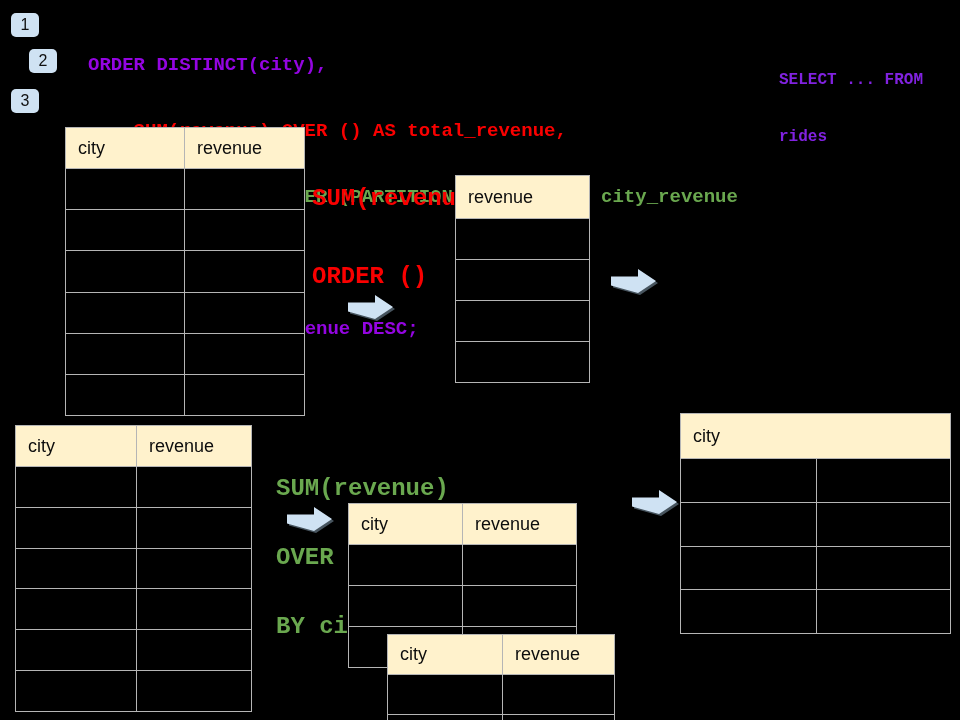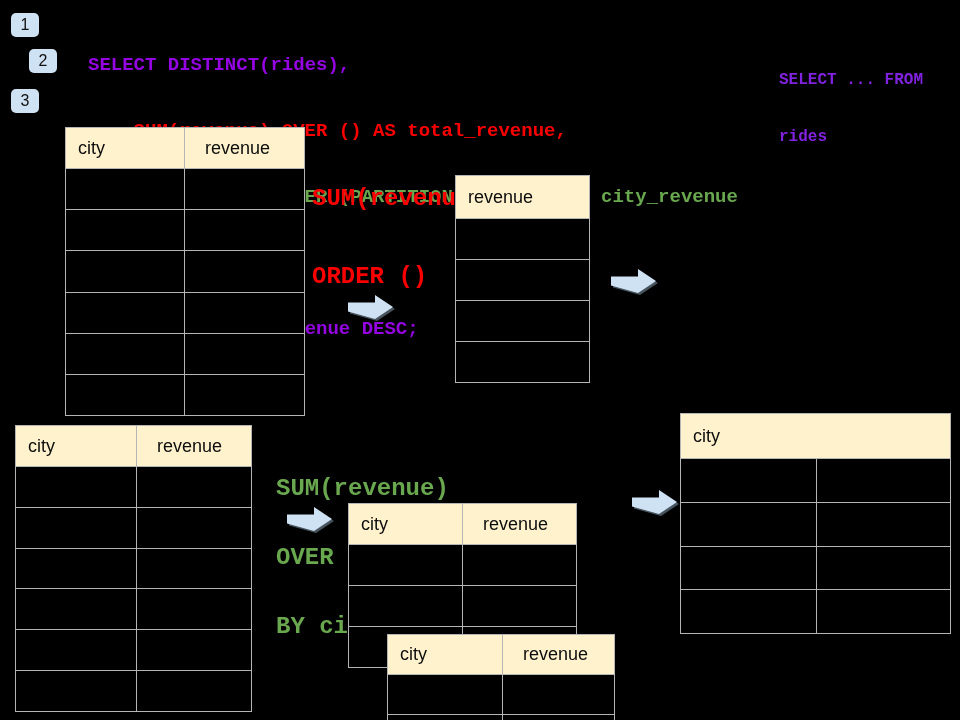--- a/index.html
+++ b/index.html
@@ -44,21 +44,21 @@
   }
   .badge1{left:11px;top:13px;}
   .badge2{left:29px;top:49px;}
   .badge3{left:11px;top:89px;}
   
   .dtable{
     position:absolute;display:flex;flex-direction:column;
     background:#000;border:1px solid var(--border_gray,#b5b5b5);
     box-sizing:border-box;
   }
-  .trow{display:flex;flex:1 1 auto;border-bottom:1px solid var(--border_gray,#b5b5b5);gap:8px;}
+  .trow{display:flex;flex:1 1 auto;border-bottom:1px solid var(--border_gray,#b5b5b5);}
   .trow:last-child{border-bottom:none;}
   .thead{flex:0 0 40px;background:var(--header_cream,#fff2cc);}
   .tcell{border-right:1px solid var(--border_gray,#b5b5b5);box-sizing:border-box;flex:1 1 auto;}
   .tcell:last-child{border-right:none;}
   .hcell{
     display:flex;align-items:center;padding-left:12px;
     font-size:18px;color:#0d0d0d;
   }
   .t-source-top   {left:65px; top:127px;width:240px;height:289px;}
   .t-source-top    .tcell:first-child{flex:0 0 119px;}
@@ -89,21 +89,21 @@
   .arrow{position:relative;left:0;top:0;}
 </style>
 </head>
 <body>
 
 <div class="badge badge1">1</div>
 <div class="badge badge2">2</div>
 <div class="badge badge3">3</div>
 
 <div class="codeblock">
-  <span class="code-line c-purple">SELECT DISTINCT(rides),</span>
+  <span class="code-line c-purple">ORDER DISTINCT(city),</span>
   <span class="code-line c-red ind4">SUM(revenue) OVER () AS total_revenue,</span>
   <span class="code-line c-green ind4">SUM(revenue) OVER (PARTITION BY city) as city_revenue</span>
   <span class="code-line c-purple ind2">FROM rides</span>
   <span class="code-line c-purple ind2">ORDER by city_revenue DESC;</span>
 </div>
 
 <div class="snippet">
   <span class="code-line">SELECT ... FROM</span>
   <span class="code-line">rides</span>
 </div>

